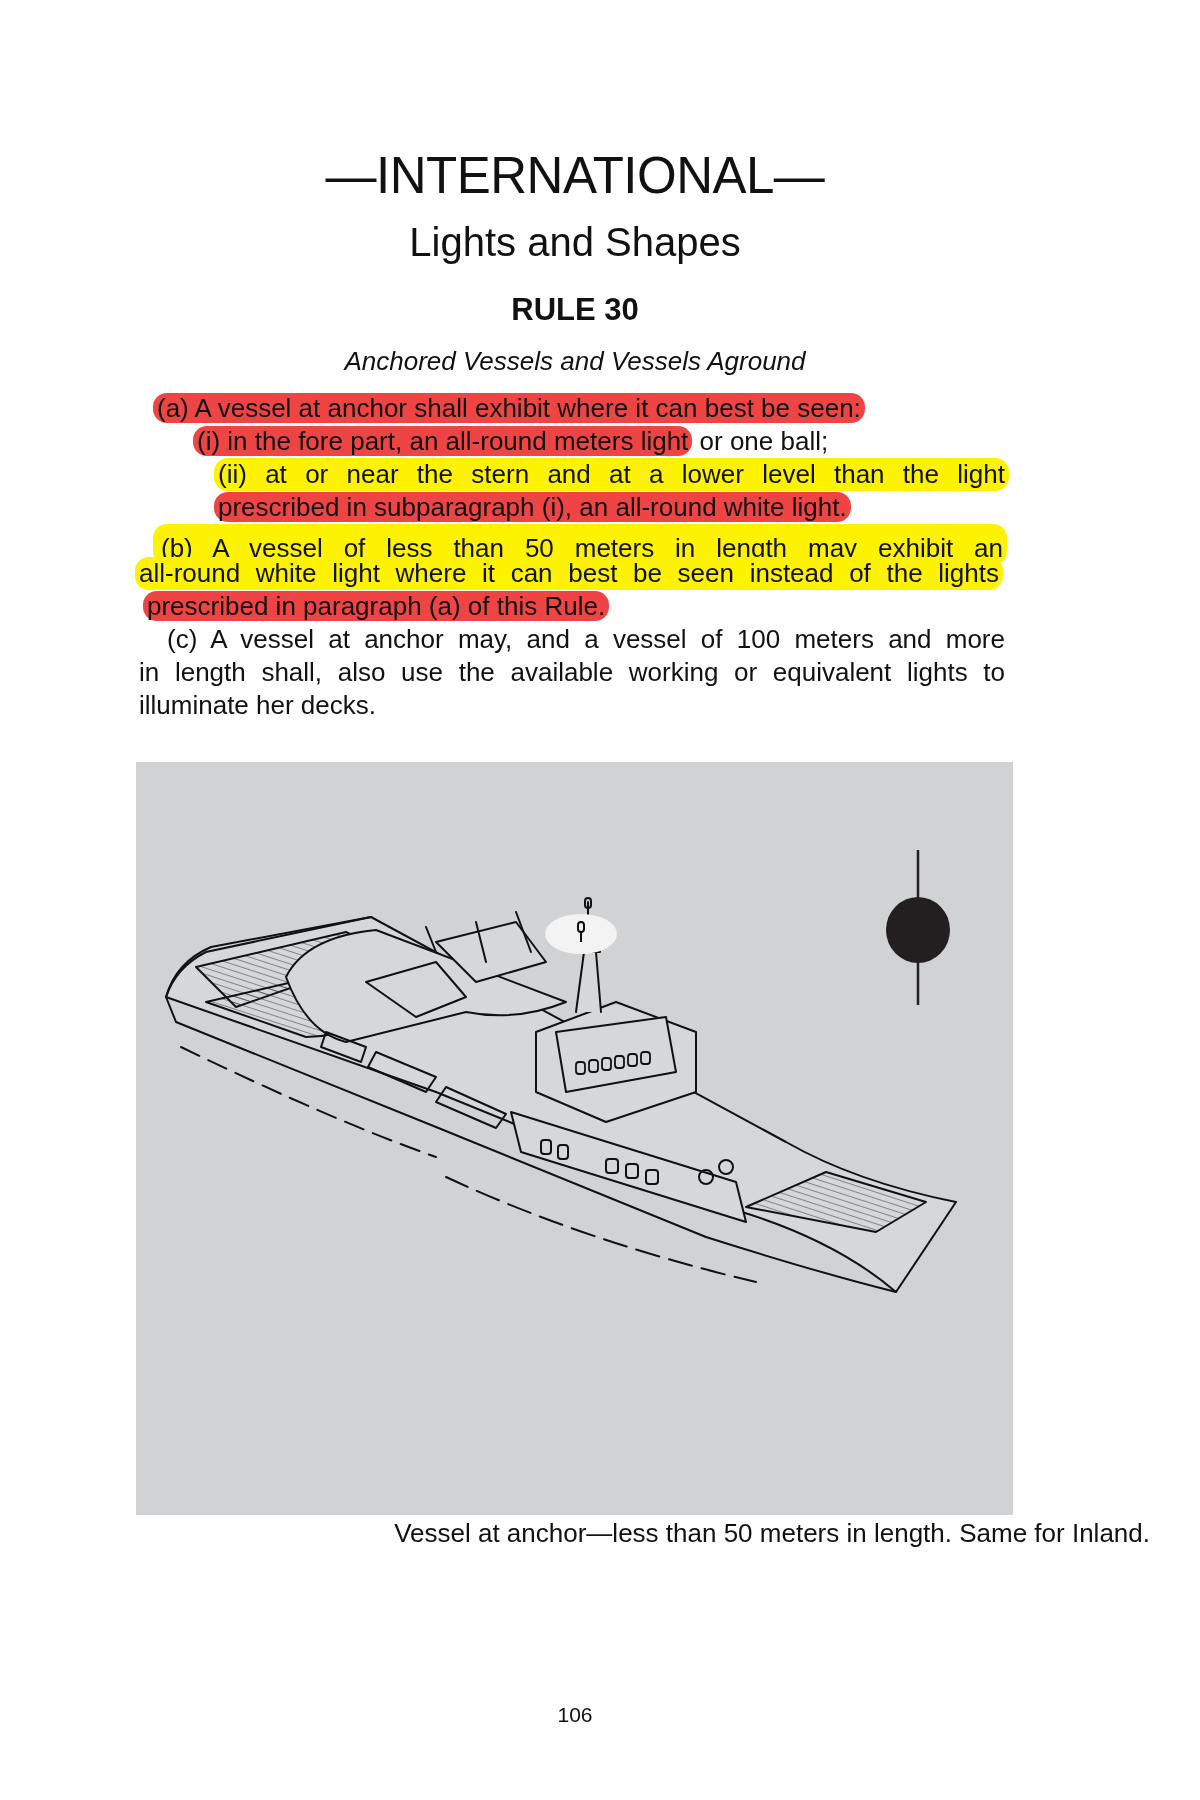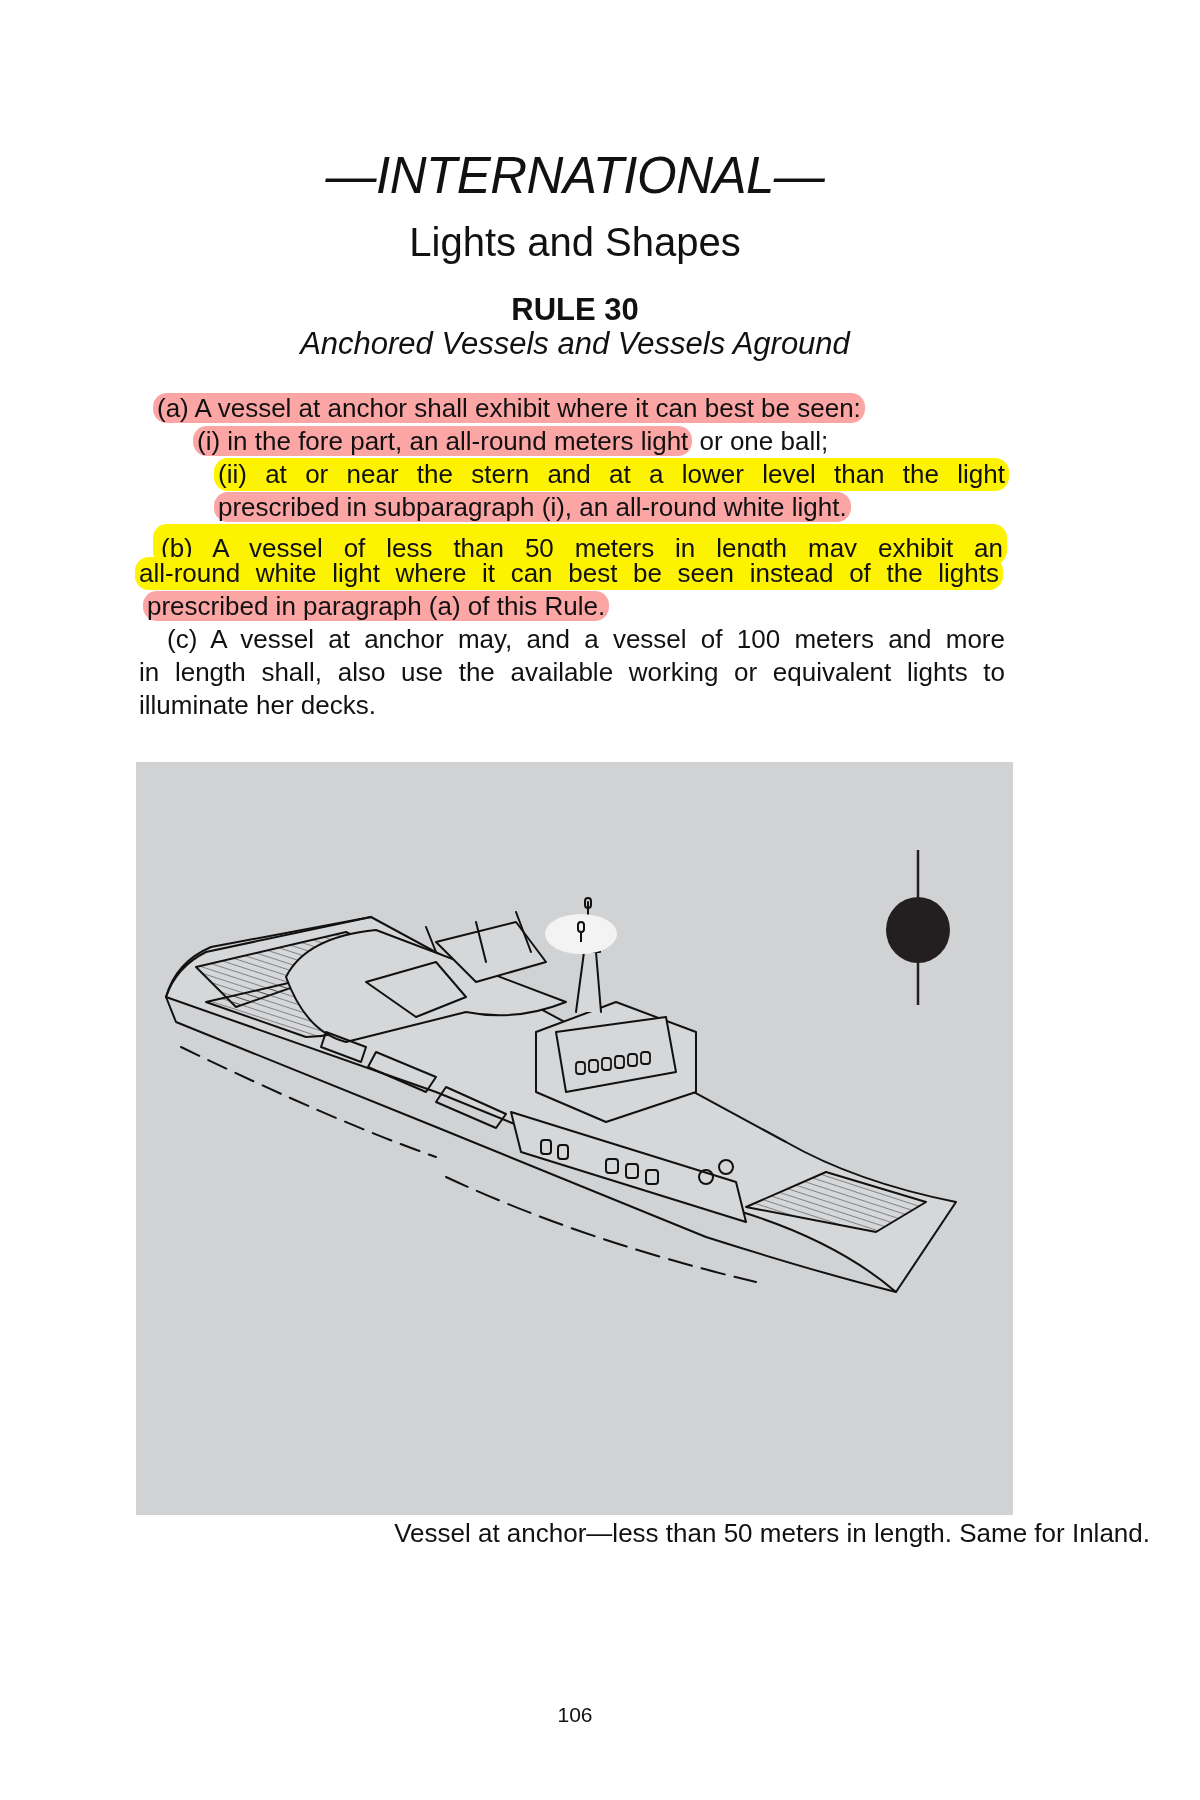--- a/index.html
+++ b/index.html
@@ -1,26 +1,26 @@
 <!DOCTYPE html>
 <html><head>
 <meta charset="utf-8">
 <style>
   html, body { margin:0; padding:0; background:#ffffff; }
   body { width:1200px; height:1800px; position:relative; overflow:hidden;
          font-family:"Liberation Sans", sans-serif; color:#111; }
   .center { position:absolute; left:0; width:1150px; text-align:center; }
-  #title { top:146px; font-size:51px; letter-spacing:-0.5px; font-weight:normal;font-style:italic; }
+  #title { top:146px; font-size:51px; letter-spacing:-0.5px; font-weight:normal; }
   #section { top:220px; font-size:40px; }
   #rule { top:292px; font-size:31px; font-weight:bold; }
-  #rule-sub { top:326px; font-size:31px; font-style:italic; }
+  #rule-sub { top:346px; font-size:26px; font-style:italic; }
   .body-text { position:absolute; left:153px; width:844px; font-size:26px; line-height:33px; }
   .line { position:absolute; white-space:nowrap; height:33px; }
   .just { text-align:justify; text-align-last:justify; }
-  .hl { background:#fca5a5; border-radius:14px; padding:0 4px; }
+  .hl { background:#ef4444; border-radius:14px; padding:0 4px; }
   .hl-block { background:#fdf200; border-radius:14px; }
   #figure { position:absolute; left:136px; top:762px; width:877px; height:753px; background:#d1d2d4; }
   #caption { position:absolute; top:1518px; left:0; width:1150px; text-align:right; font-size:26px; }
   #page-num { position:absolute; top:1668px; left:0; width:1150px; text-align:center; font-size:21px;margin-top:35px; }
 </style>
 </head>
 <body>
 
 <div id="title" class="center">—INTERNATIONAL—</div>
 <div id="section" class="center">Lights and Shapes</div>

